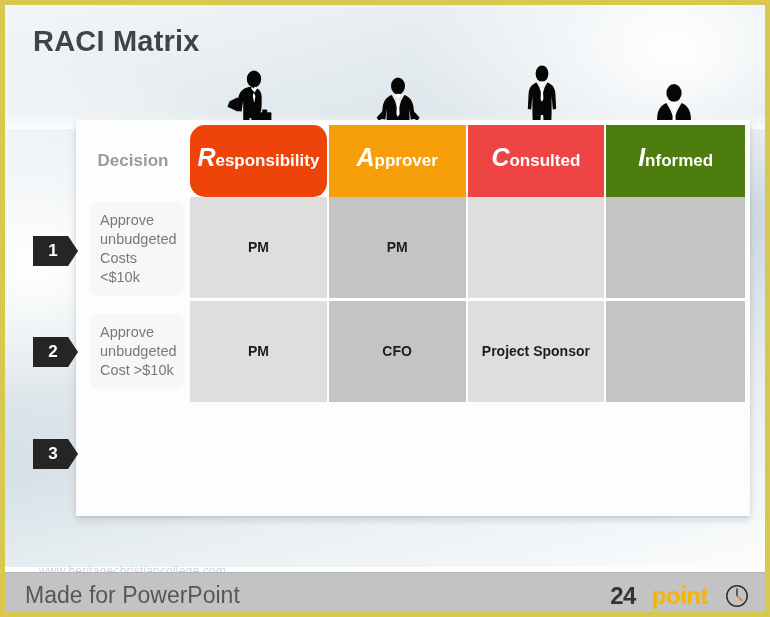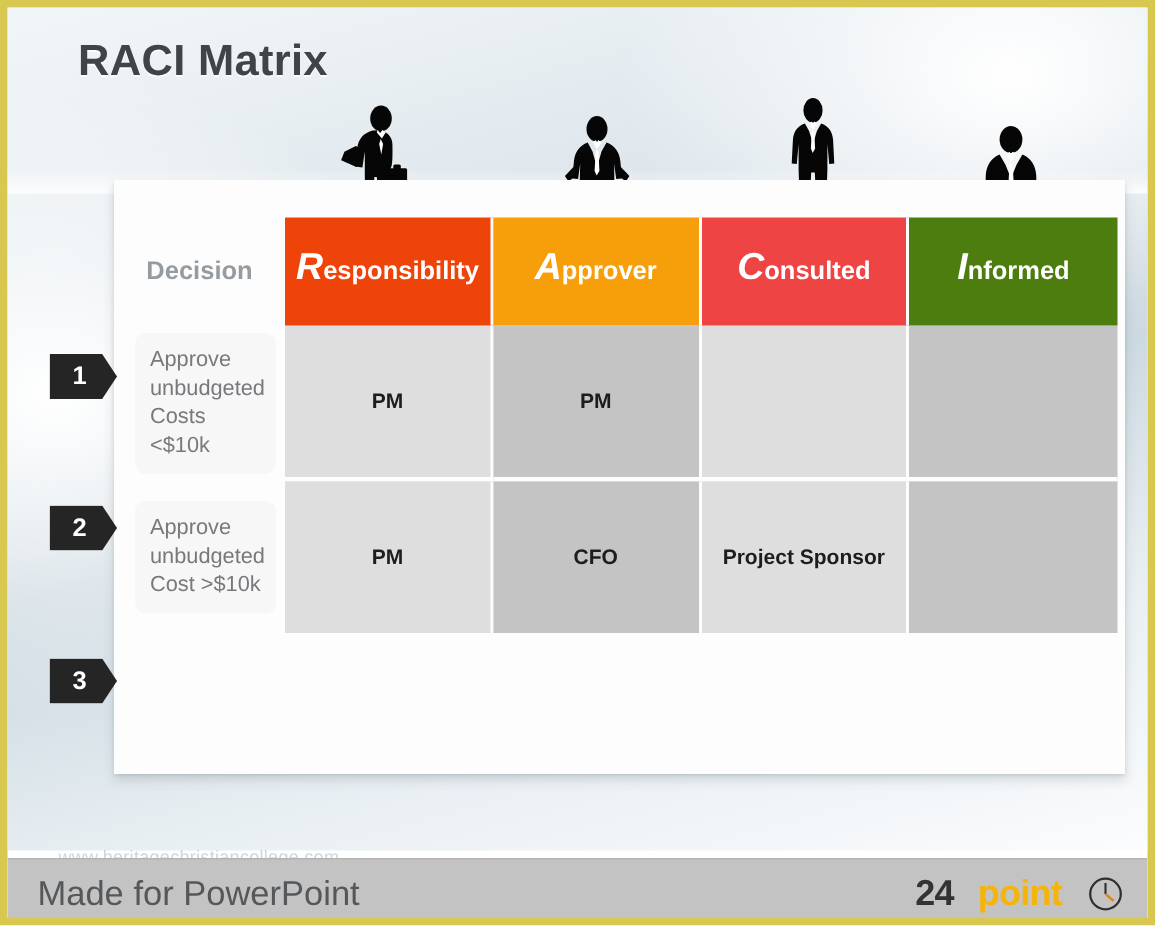--- a/index.html
+++ b/index.html
@@ -48,21 +48,20 @@
   
   #title {
     position: absolute;
     left: 28px;
     top: 20px;
     font-size: 29px;
     font-weight: bold;
     color: #3f4448;
     letter-spacing: 0.2px;
     text-shadow: 0 1px 0 rgba(255,255,255,0.75);
-    margin-left: 19px;
   }
 
   
   .figure {
     position: absolute;
     pointer-events: none;
   }
 
   
   #card {
@@ -77,21 +76,20 @@
 
   
   #matrix {
     position: absolute;
     left: 71px;
     top: 120px;
     width: 669px;
     border-collapse: separate;
     border-spacing: 0;
     table-layout: fixed;
-    margin-top: 20px;
   }
 
   #matrix col.c-decision { width: 114px; }
   #matrix col.c-role     { width: 138.75px; }
 
   
   .hdr {
     height: 72px;
     vertical-align: middle;
     text-align: center;
@@ -103,21 +101,21 @@
     position: relative;
   }
   .hdr:last-child { border-right: none; }
   .hdr .cap {
     font-size: 25px;
     font-style: italic;
     font-weight: bold;
     line-height: 0;
     vertical-align: baseline;
   }
-  .hdr.resp { background: #ef4409; }
+  .hdr.resp { background: #ef4409; border-radius: 15px; }
   .hdr.appr { background: #f79f0b; }
   .hdr.cons { background: #ef4444; }
   .hdr.info { background: #4d7c0f; }
 
   .hdr-decision {
     height: 72px;
     vertical-align: middle;
     text-align: center;
     background: #fdfdfd;
     color: #969ba0;

